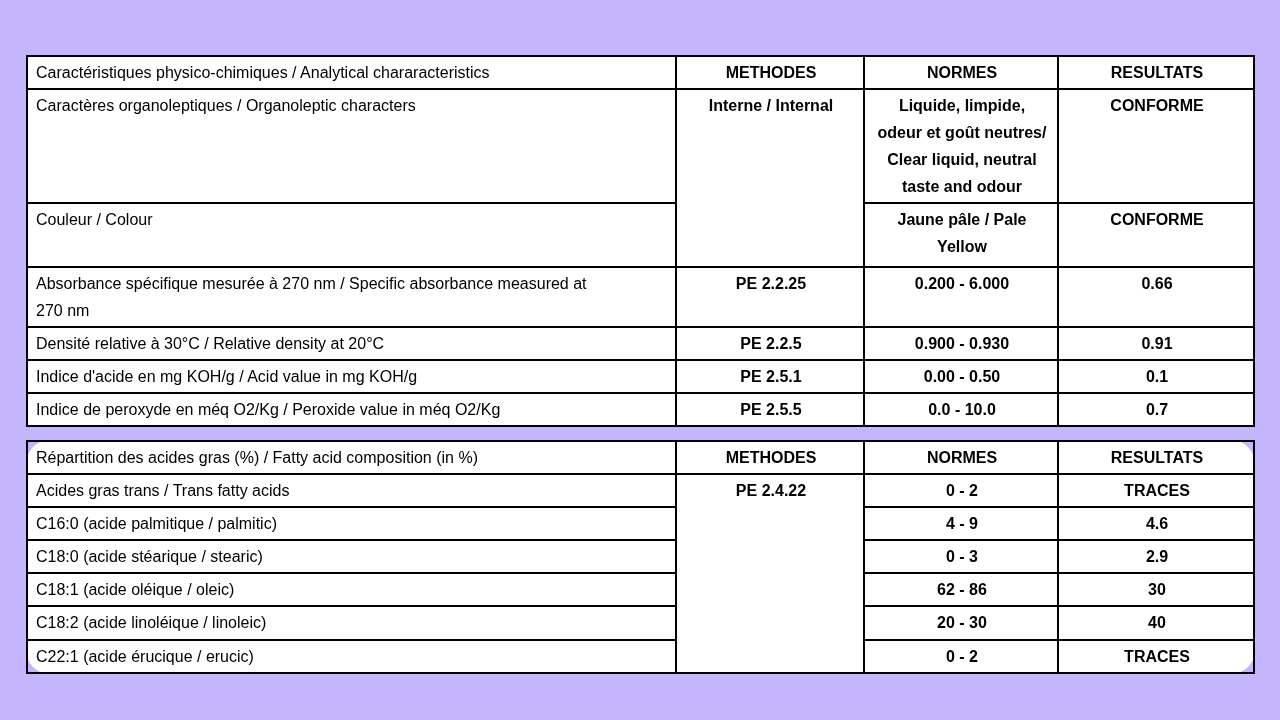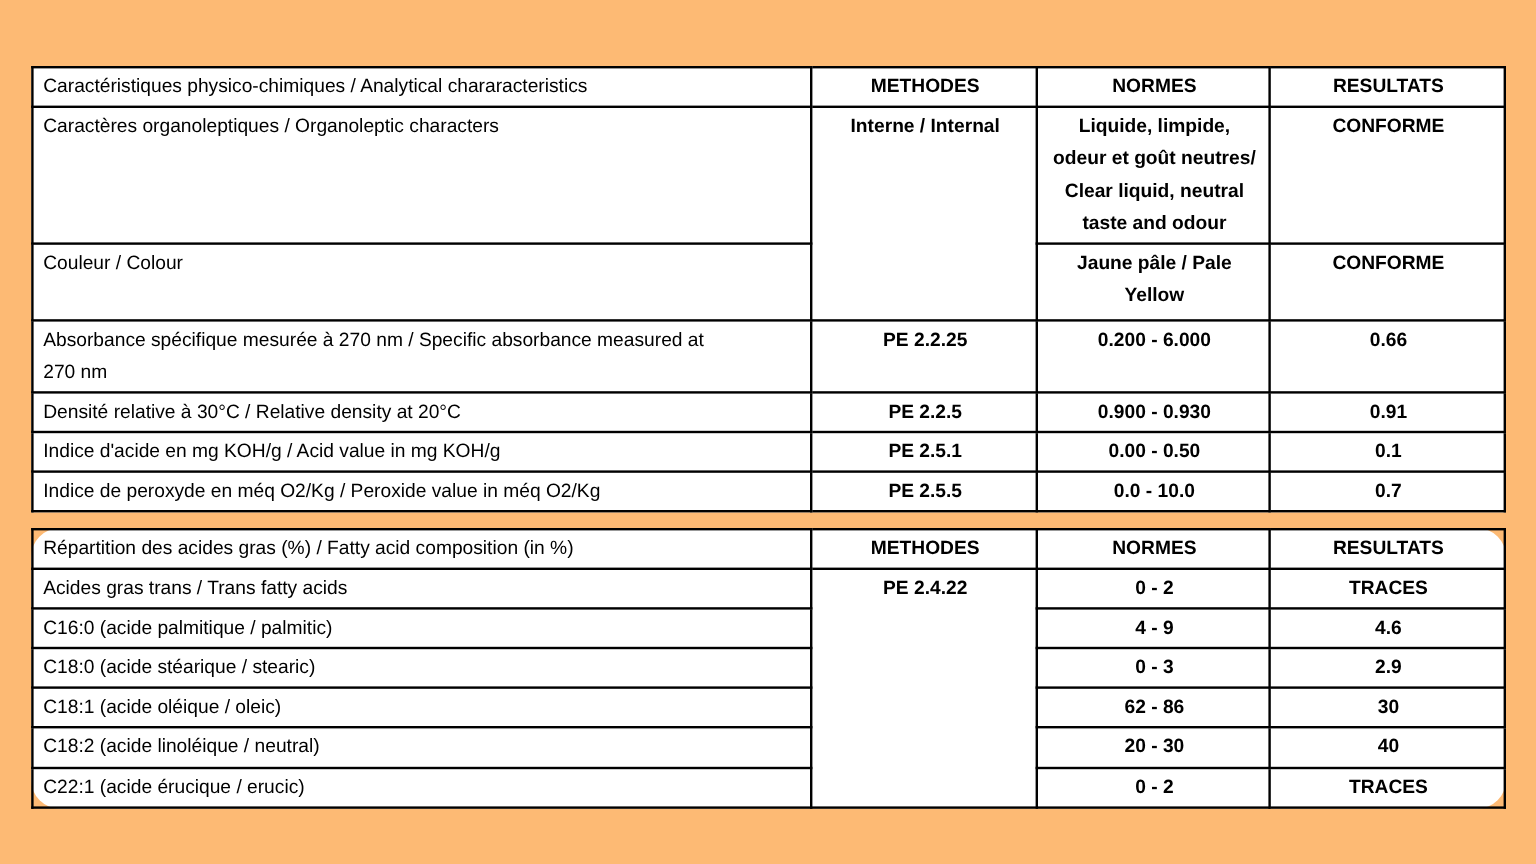--- a/index.html
+++ b/index.html
@@ -1,20 +1,20 @@
 <!DOCTYPE html>
 <html><head>
 <meta charset="utf-8">
 <style>
   html, body { margin: 0; padding: 0; }
   .page {
     position: relative;
     width: 1280px;
     height: 720px;
-    background: #fdba74;
+    background: #c4b5fd;
     font-family: "Liberation Sans", sans-serif;
     font-size: 16px;
     color: #000000;
     overflow: hidden;
   }
   table.coa {
     position: absolute;
     border-collapse: collapse;
     table-layout: fixed;
     background: #ffffff;
@@ -132,21 +132,21 @@
         <td class="left">C18:0 (acide stéarique / stearic)</td>
         <td>0 - 3</td>
         <td>2.9</td>
       </tr>
       <tr style="height:31px">
         <td class="left">C18:1 (acide oléique / oleic)</td>
         <td>62 - 86</td>
         <td>30</td>
       </tr>
       <tr style="height:34px">
-        <td class="left">C18:2 (acide linoléique / neutral)</td>
+        <td class="left">C18:2 (acide linoléique / linoleic)</td>
         <td>20 - 30</td>
         <td>40</td>
       </tr>
       <tr style="height:32px">
         <td class="left">C22:1 (acide érucique / erucic)</td>
         <td>0 - 2</td>
         <td>TRACES</td>
       </tr>
     </tbody>
   </table>

